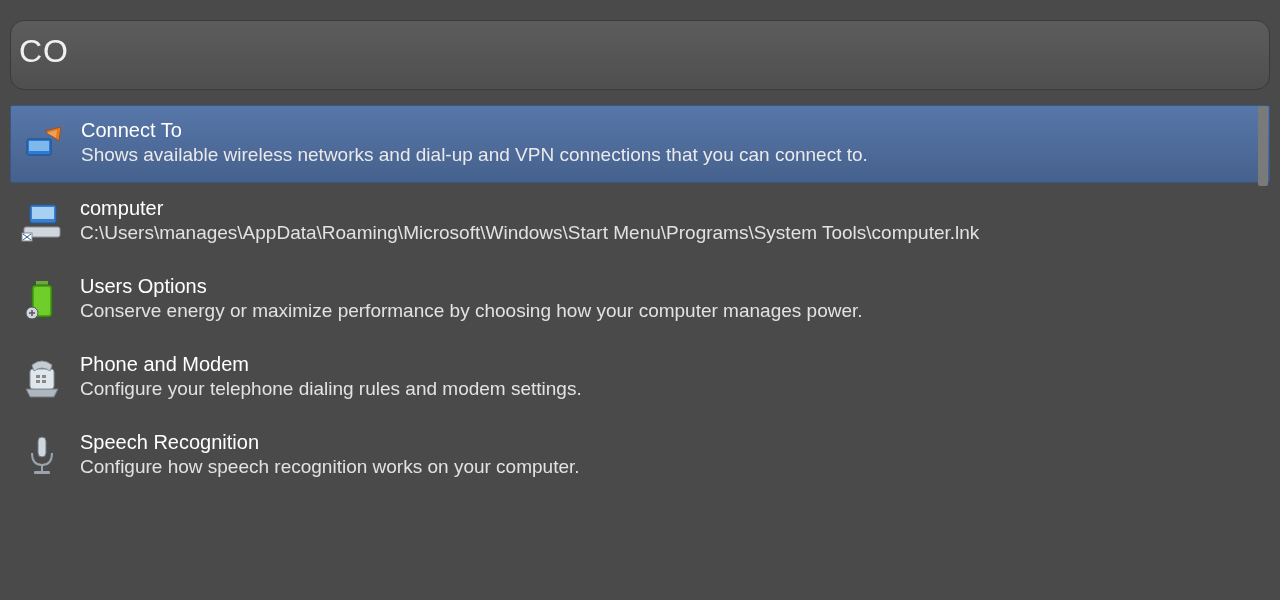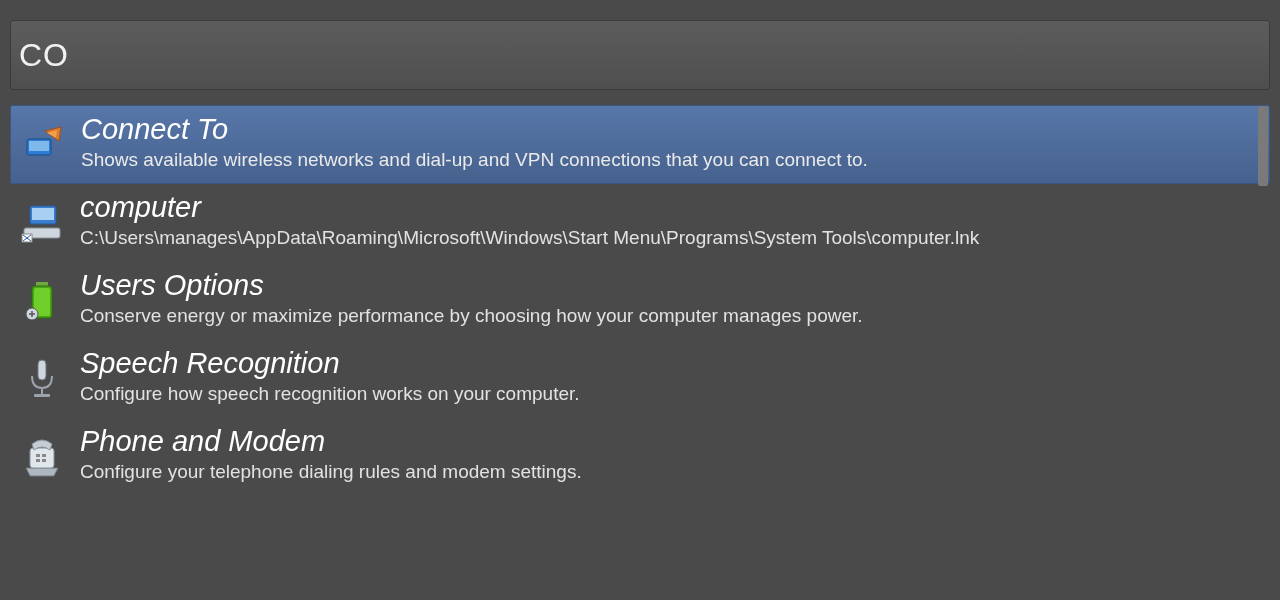--- a/index.html
+++ b/index.html
@@ -12,24 +12,24 @@
     overflow: hidden;
   }
   .searchbar {
     position: absolute;
     left: 10px;
     right: 10px;
     top: 20px;
     height: 70px;
     background: linear-gradient(#5c5c5c, #4f4f4f);
     border: 1px solid #3a3a3a;
-    border-radius: 3px;
+    border-radius: 14px;
     display: flex;
-    align-items: center;
-    padding: 0 8px;
+    align-items: flex-start;
+    padding: 12px 8px;
   }
   .searchbar .query {
     font-size: 32px;
     font-weight: 400;
     color: #f0f0f0;
     letter-spacing: 1px;
     background: transparent;
     border: none;
     outline: none;
     width: 100%;
@@ -58,25 +58,24 @@
   .item .icon {
     width: 44px;
     height: 44px;
     flex: 0 0 44px;
     margin-right: 16px;
     display: flex;
     align-items: center;
     justify-content: center;
   }
   .item .text .title {
-    font-size: 29px;
+    font-size: 20px;
     font-weight: 400;
     color: #ffffff;
     line-height: 1.1;
-    font-style: italic;
   }
   .item .text .desc {
     font-size: 19px;
     color: #e2e2e2;
     line-height: 1.3;
     margin-top: 2px;
   }
   .item.selected .text .desc { color: #eaeaea; }
   .scroll-ind {
     position: absolute;
@@ -140,46 +139,46 @@
     </span>
     <div class="text">
       <div class="title">Users Options</div>
       <div class="desc">Conserve energy or maximize performance by choosing how your computer manages power.</div>
     </div>
   </div>
 
   <div class="item">
     <span class="icon">
       <svg viewBox="0 0 44 44" width="44" height="44">
-        <rect x="18" y="4" width="8" height="20" rx="4" fill="#cfd6dd" stroke="#6d7882"></rect>
-        <path d="M12 20 Q12 32 22 32 Q32 32 32 20" fill="none" stroke="#9aa2ab" stroke-width="2"></path>
-        <rect x="21" y="32" width="2" height="6" fill="#9aa2ab"></rect>
-        <rect x="14" y="38" width="16" height="3" rx="1" fill="#9aa2ab"></rect>
-      </svg>
-    </span>
-    <div class="text">
-      <div class="title">Speech Recognition</div>
-      <div class="desc">Configure how speech recognition works on your computer.</div>
-    </div>
-  </div>
-
-  <div class="item">
-    <span class="icon">
-      <svg viewBox="0 0 44 44" width="44" height="44">
         <path d="M6 34 L38 34 L34 42 L10 42 Z" fill="#aeb7bf" stroke="#6d7882"></path>
         <rect x="10" y="14" width="24" height="20" rx="3" fill="#dfe6ec" stroke="#8a9199"></rect>
         <path d="M12 10 Q22 2 32 10 L30 16 Q22 10 14 16 Z" fill="#c4ccd4" stroke="#8a9199"></path>
         <rect x="16" y="20" width="4" height="3" fill="#888"></rect>
         <rect x="22" y="20" width="4" height="3" fill="#888"></rect>
         <rect x="16" y="25" width="4" height="3" fill="#888"></rect>
         <rect x="22" y="25" width="4" height="3" fill="#888"></rect>
       </svg>
     </span>
     <div class="text">
       <div class="title">Phone and Modem</div>
       <div class="desc">Configure your telephone dialing rules and modem settings.</div>
     </div>
   </div>
 
+  <div class="item">
+    <span class="icon">
+      <svg viewBox="0 0 44 44" width="44" height="44">
+        <rect x="18" y="4" width="8" height="20" rx="4" fill="#cfd6dd" stroke="#6d7882"></rect>
+        <path d="M12 20 Q12 32 22 32 Q32 32 32 20" fill="none" stroke="#9aa2ab" stroke-width="2"></path>
+        <rect x="21" y="32" width="2" height="6" fill="#9aa2ab"></rect>
+        <rect x="14" y="38" width="16" height="3" rx="1" fill="#9aa2ab"></rect>
+      </svg>
+    </span>
+    <div class="text">
+      <div class="title">Speech Recognition</div>
+      <div class="desc">Configure how speech recognition works on your computer.</div>
+    </div>
+  </div>
+
 
 </div>
 
 <div class="scroll-ind"></div>
 
 </body></html>

